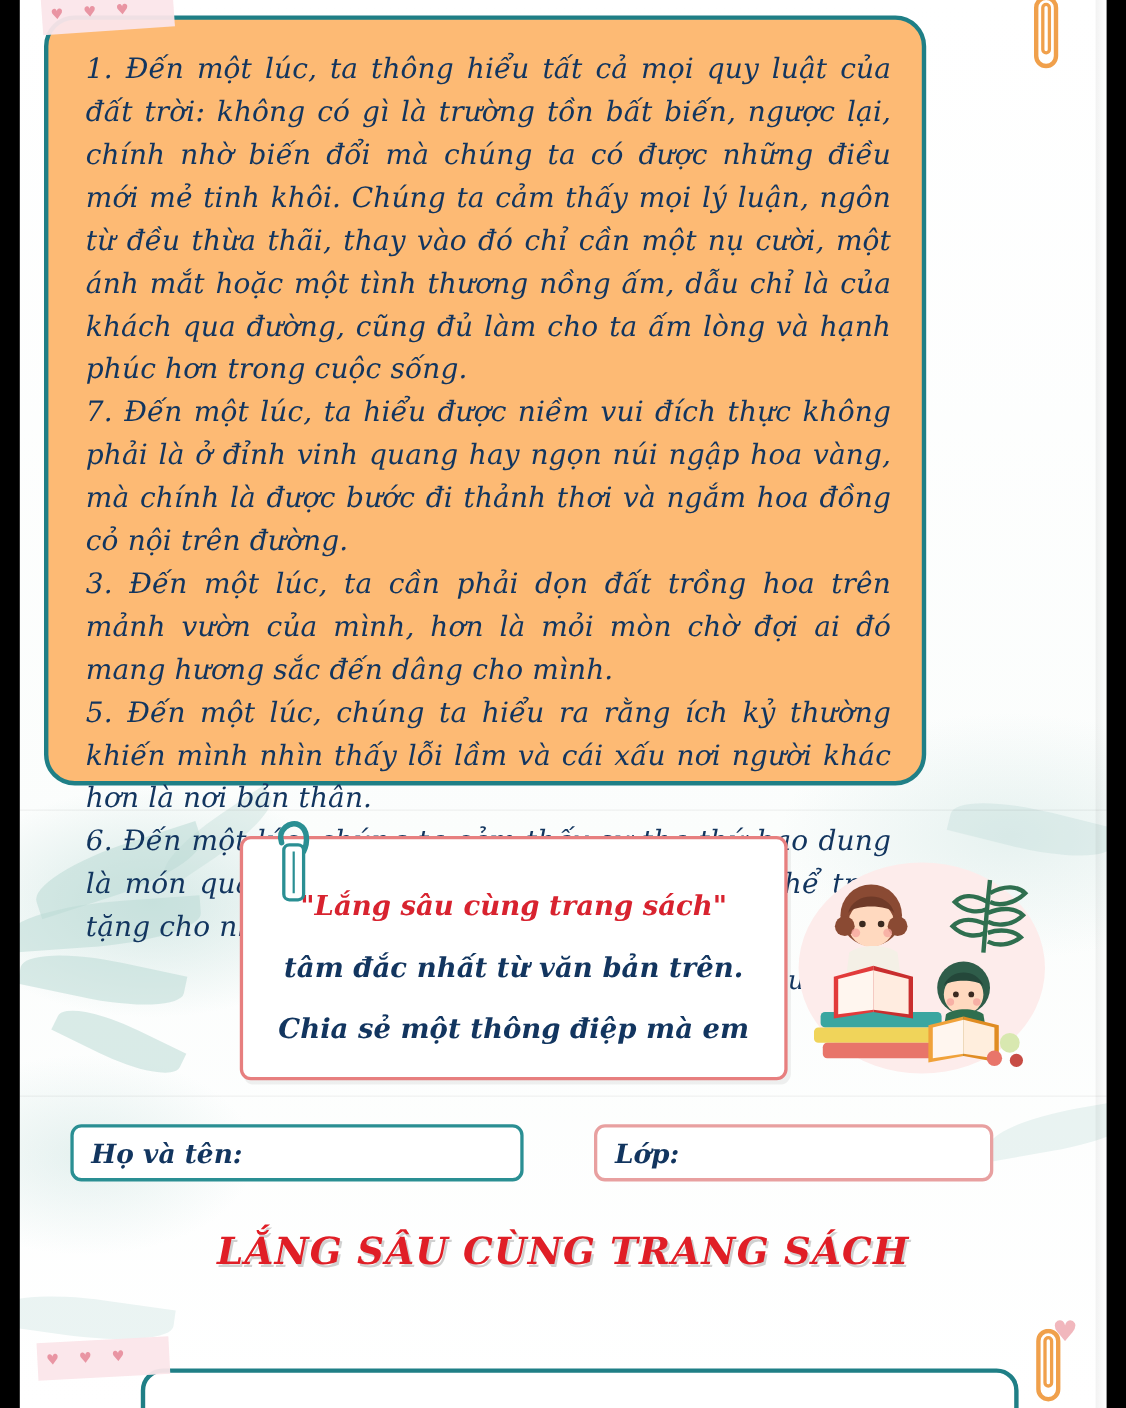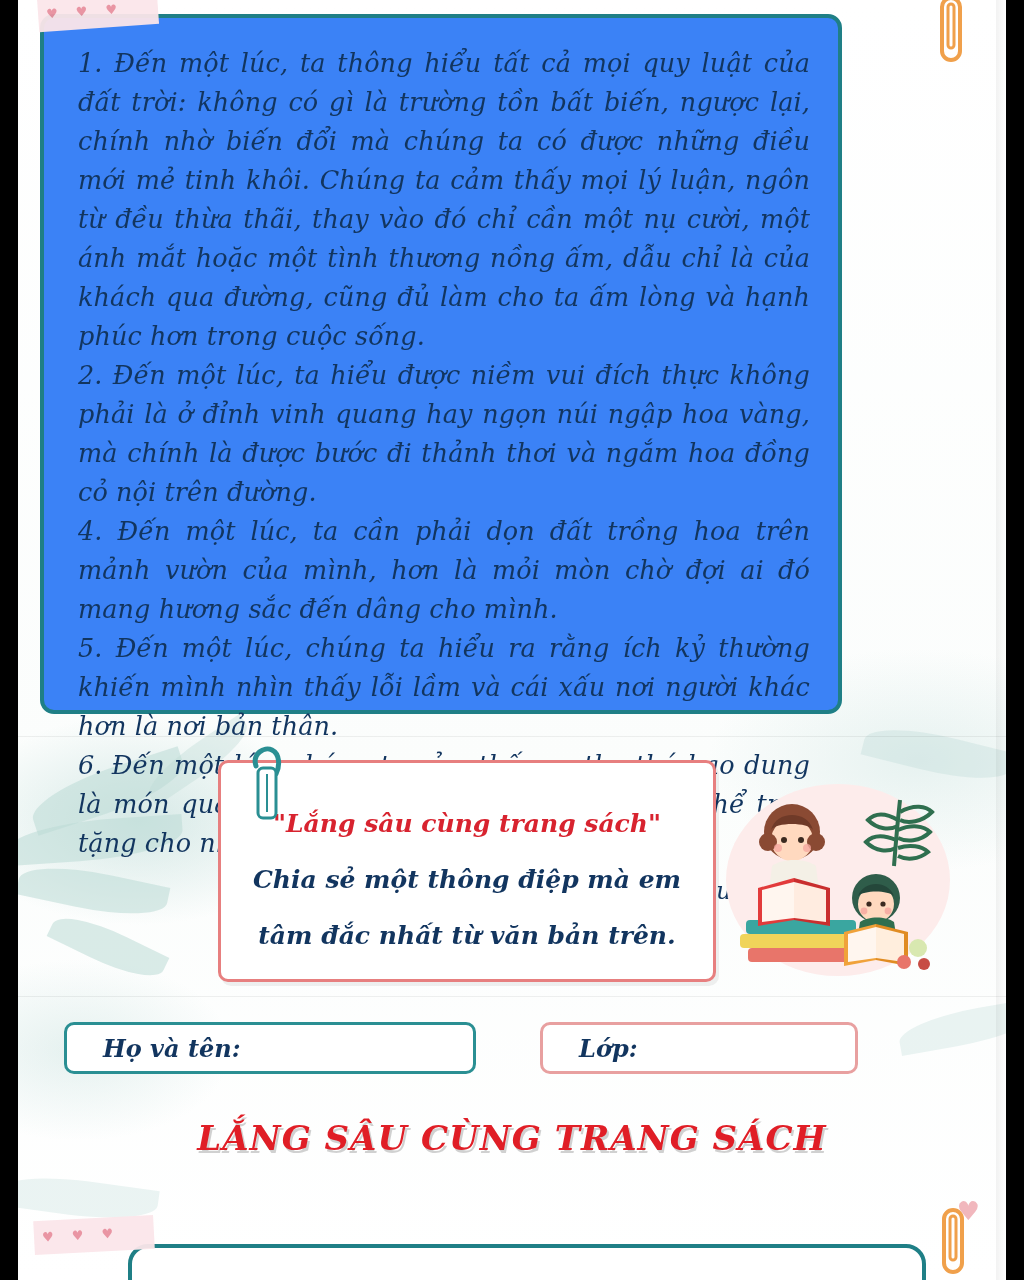--- a/index.html
+++ b/index.html
@@ -89,22 +89,22 @@
   }
 
   
   .text-card {
     position: absolute;
     left: 22px;
     top: 14px;
     width: 802px;
     height: 700px;
     border: 4px solid #1f7f86;
-    border-radius: 14px;
-    background: #3b82f6;
+    border-radius: 28px;
+    background: #fdba74;
     box-sizing: border-box;
   }
   .text-card .inner {
     position: absolute;
     left: 34px;
     top: 26px;
     right: 28px;
   }
   .para {
     font-family: "DejaVu Serif", serif;
@@ -178,32 +178,31 @@
 
   
   .field {
     position: absolute;
     height: 52px;
     border-radius: 10px;
     background: #ffffff;
     box-sizing: border-box;
     display: flex;
     align-items: center;
-    padding-left: 20px;
   }
   .field.name {
     left: 46px;
     top: 1022px;
     width: 412px;
     border: 3px solid #2a8f93;
   }
   .field.cls {
     left: 522px;
     top: 1022px;
-    width: 318px;
+    width: 363px;
     border: 3px solid #e8a0a0;
   }
   .field .lbl {
     font-family: "DejaVu Serif", serif;
     font-style: italic;
     font-weight: bold;
     font-size: 24px;
     color: #12355f;
     padding-left: 16px;
   }
@@ -288,22 +287,22 @@
     <div class="leaf" style="left:845px;top:735px;width:150px;height:38px;transform:rotate(14deg);opacity:.35;"></div>
     <div class="leaf" style="left:880px;top:1010px;width:140px;height:34px;transform:rotate(-10deg);opacity:.30;"></div>
     <div class="leaf" style="left:-20px;top:1180px;width:160px;height:36px;transform:rotate(8deg);opacity:.30;"></div>
 
     <div class="divider" style="top:736px;"></div>
     <div class="divider" style="top:996px;"></div>
 
     <div class="text-card">
       <div class="inner">
         <p class="para">1. Đến một lúc, ta thông hiểu tất cả mọi quy luật của đất trời: không có gì là trường tồn bất biến, ngược lại, chính nhờ biến đổi mà chúng ta có được những điều mới mẻ tinh khôi. Chúng ta cảm thấy mọi lý luận, ngôn từ đều thừa thãi, thay vào đó chỉ cần một nụ cười, một ánh mắt hoặc một tình thương nồng ấm, dẫu chỉ là của khách qua đường, cũng đủ làm cho ta ấm lòng và hạnh phúc hơn trong cuộc sống.</p>
-        <p class="para">2. Đến một lúc, ta hiểu được niềm vui đích thực không phải là ở đỉnh vinh quang hay ngọn núi ngập hoa vàng, mà chính là được bước đi thảnh thơi và ngắm hoa đồng cỏ nội trên đường.</p>
-        <p class="para">4. Đến một lúc, ta cần phải dọn đất trồng hoa trên mảnh vườn của mình, hơn là mỏi mòn chờ đợi ai đó mang hương sắc đến dâng cho mình.</p>
+        <p class="para">7. Đến một lúc, ta hiểu được niềm vui đích thực không phải là ở đỉnh vinh quang hay ngọn núi ngập hoa vàng, mà chính là được bước đi thảnh thơi và ngắm hoa đồng cỏ nội trên đường.</p>
+        <p class="para">3. Đến một lúc, ta cần phải dọn đất trồng hoa trên mảnh vườn của mình, hơn là mỏi mòn chờ đợi ai đó mang hương sắc đến dâng cho mình.</p>
         <p class="para">5. Đến một lúc, chúng ta hiểu ra rằng ích kỷ thường khiến mình nhìn thấy lỗi lầm và cái xấu nơi người khác hơn là nơi bản thân.</p>
         <p class="para">6. Đến một lúc, chúng ta cảm thấy sự tha thứ bao dung là món quà vô giá cần thiết mà con người có thể trao tặng cho nhau không bao giờ vơi.</p>
         <div class="credit">Sưu tầm</div>
       </div>
     </div>
 
     <div class="washi tl">
       <div class="hearts">♥ ♥ ♥</div>
     </div>
     <div class="washi bl">
@@ -317,22 +316,22 @@
 
     <svg class="clip" style="left:918px;top:1208px;" width="34" height="74" viewBox="0 0 34 74">
       <rect x="8" y="2" width="18" height="62" rx="9" fill="none" stroke="#f0a04b" stroke-width="4"></rect>
       <rect x="14" y="8" width="6" height="44" rx="3" fill="none" stroke="#f0a04b" stroke-width="3"></rect>
     </svg>
 
     <div class="heart-deco">♥</div>
 
     <div class="prompt-card">
       <div class="prompt-line q">"Lắng sâu cùng trang sách"</div>
+      <div class="prompt-line l3">tâm đắc nhất từ văn bản trên.</div>
       <div class="prompt-line l2">Chia sẻ một thông điệp mà em</div>
-      <div class="prompt-line l3">tâm đắc nhất từ văn bản trên.</div>
     </div>
 
     <svg class="clip-teal" viewBox="0 0 34 78">
       <path d="M6 22 C2 10, 14 2, 22 6 C30 10, 30 22, 26 30" fill="none" stroke="#2a8f93" stroke-width="5" stroke-linecap="round"></path>
       <rect x="8" y="24" width="18" height="50" rx="5" fill="#ffffff" stroke="#2a8f93" stroke-width="3"></rect>
       <line x1="17" y1="30" x2="17" y2="68" stroke="#2a8f93" stroke-width="2"></line>
     </svg>
 
     <svg class="kids" viewBox="0 0 240 218">
       <ellipse cx="120" cy="110" rx="112" ry="96" fill="#fdeceb"></ellipse>

